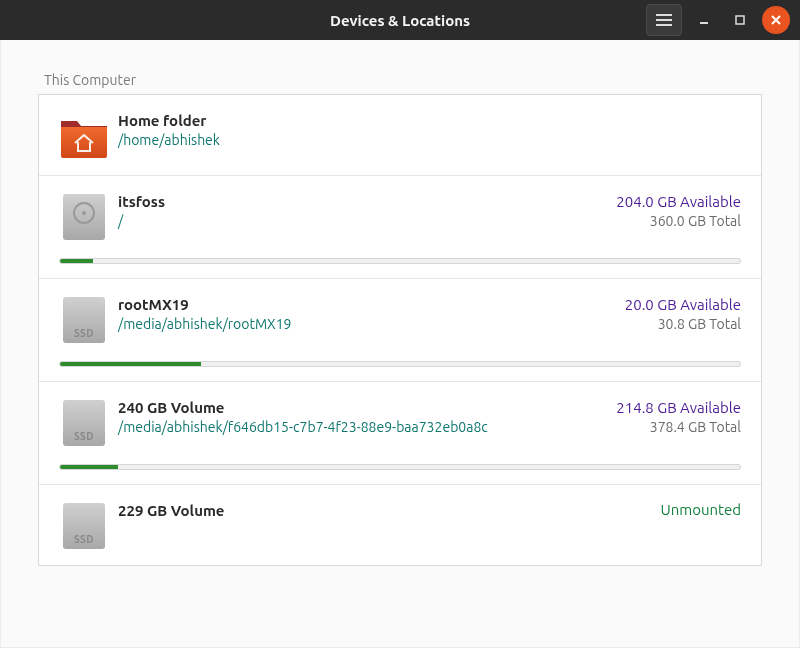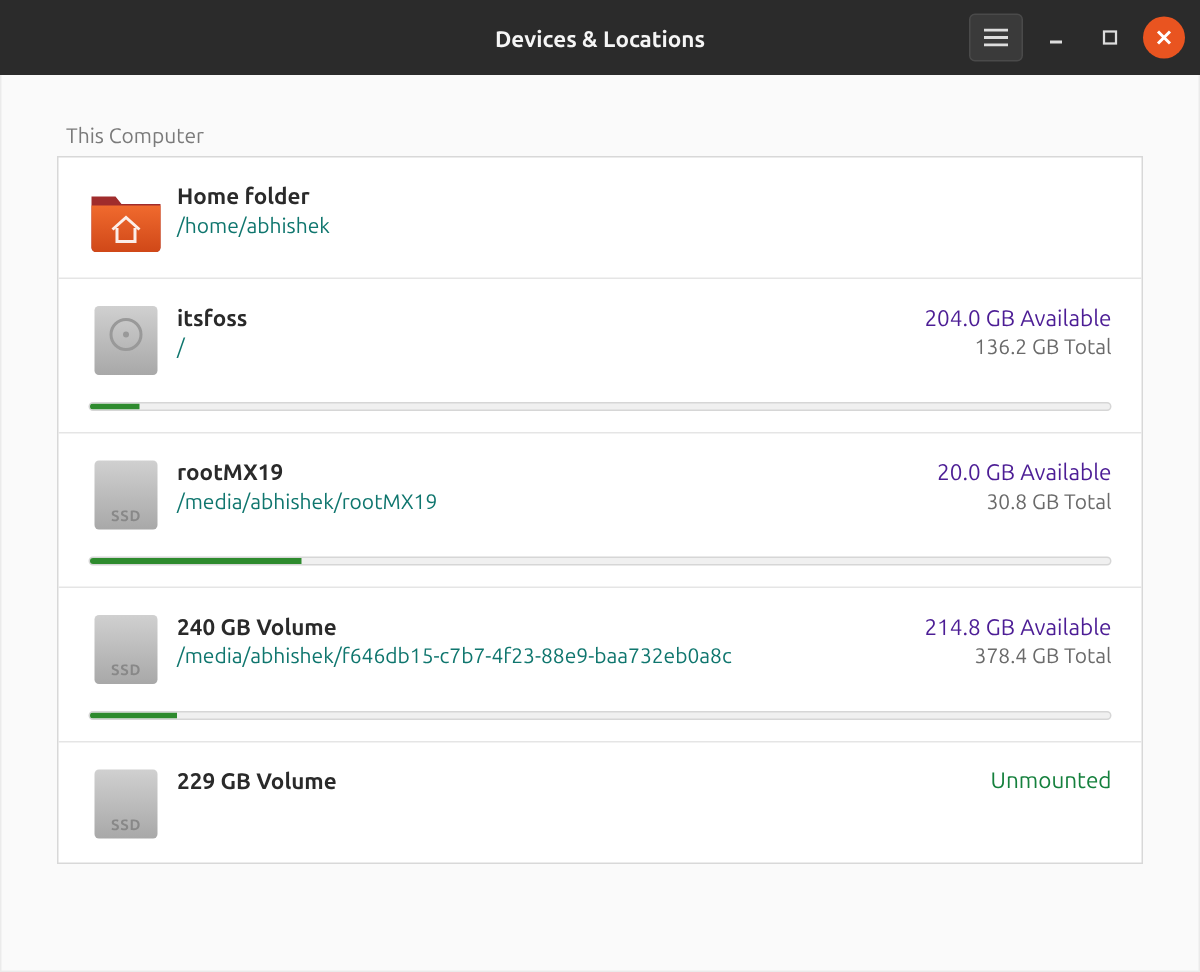--- a/index.html
+++ b/index.html
@@ -12,21 +12,21 @@
   }
   .window {
     width: 800px;
     height: 648px;
     background: #fafafa;
     display: flex;
     flex-direction: column;
     box-shadow: inset 0 0 0 1px rgba(0,0,0,0.06);
   }
   .titlebar {
-    height: 50px;
+    height: 40px;
     background: #2b2b2b;
     display: flex;
     align-items: center;
     padding: 0 10px;
     position: relative;
   }
   .titlebar .title {
     position: absolute;
     left: 50%;
     transform: translateX(-50%);
@@ -245,21 +245,21 @@
               <div class="disk-icon">
                 <div class="platter"></div>
               </div>
             </div>
             <div class="info">
               <div class="name">itsfoss</div>
               <div class="path">/</div>
             </div>
             <div class="right-stats">
               <div class="avail">204.0 GB Available</div>
-              <div class="total">136.2 GB Total</div>
+              <div class="total">360.0 GB Total</div>
             </div>
           </div>
           <div class="progress">
             <div class="bar" style="width: 4.8%; background: rgb(46, 139, 46);"></div>
           </div>
         </div>
         <div class="row">
           <div class="row-top">
             <div class="icon-box">
               <div class="disk-icon ssd"></div>

